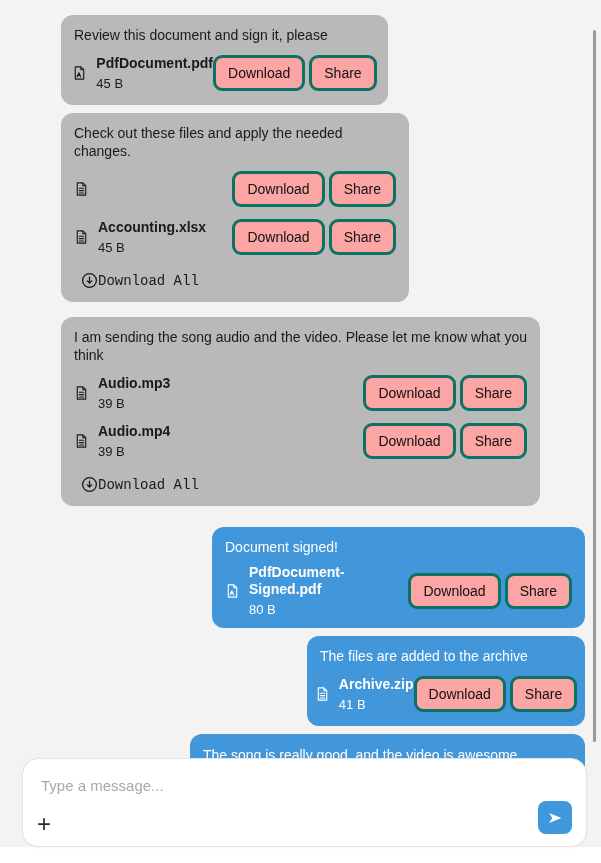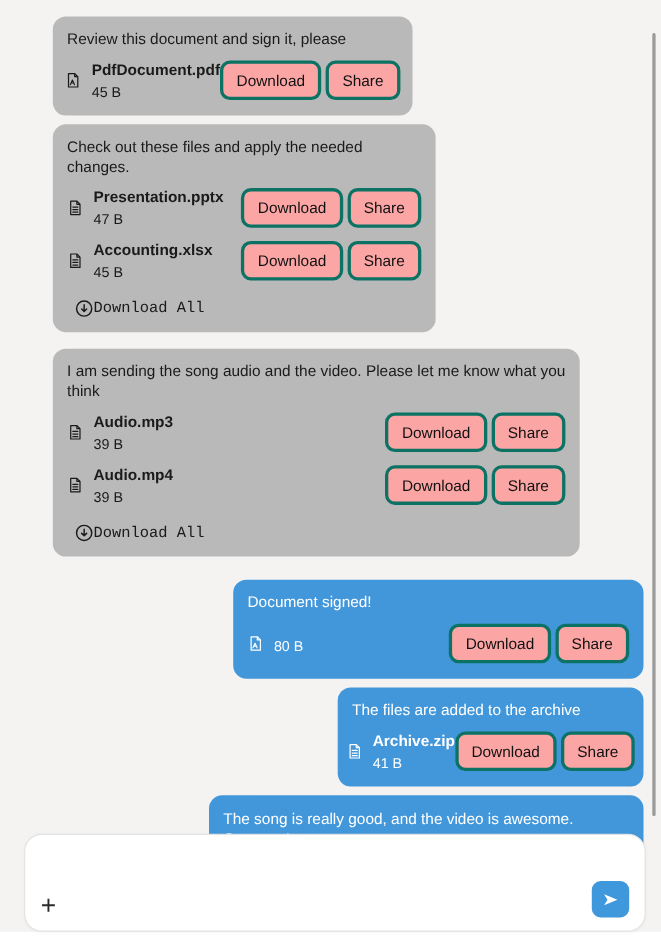--- a/index.html
+++ b/index.html
@@ -5,21 +5,21 @@
   * { margin:0; padding:0; box-sizing:border-box; }
   html,body { width:601px; height:863px; }
   body {
     background:#f4f3f2;
     font-family:"Liberation Sans", sans-serif;
     position:relative;
     overflow:hidden;
     color:#1a1a1a;
   }
   .chat {
-    position:absolute; top:15px; left:0; right:16px;
+    position:absolute; top:15px; left:13px; right:16px;
     display:flex; flex-direction:column; gap:8px;
   }
   .msg {
     border-radius:12px;
     padding:11px 13px;
     font-size:14px;
     line-height:18px;
   }
   .msg.left  { background:#b9b9b9; color:#1a1a1a; align-self:flex-start; margin-left:48px; }
   .msg.right { background:#4297db; color:#ffffff; align-self:flex-end; }
@@ -140,24 +140,20 @@
   </div>
 
   <div class="msg left b2">
     <div class="msg-text">Check out these files and apply the needed changes.</div>
     <div class="file-row">
       <span class="file-icon">
         <svg width="15" height="16" viewBox="0 0 16 16">
             <use href="#icon-doc"></use>
           </svg>
       </span>
-      <div class="file-meta">
-        <div class="file-name">Presentation.pptx</div>
-        <div class="file-size">47 B</div>
-      </div>
       <div class="btn-group">
         <button class="btn">Download</button>
         <button class="btn">Share</button>
       </div>
     </div>
     <div class="file-row">
       <span class="file-icon">
         <svg width="15" height="16" viewBox="0 0 16 16">
             <use href="#icon-doc"></use>
           </svg>
@@ -225,20 +221,21 @@
 
   <div class="msg right b4">
     <div class="msg-text">Document signed!</div>
     <div class="file-row">
       <span class="file-icon">
         <svg width="15" height="16" viewBox="0 0 16 16">
             <use href="#icon-pdf"></use>
           </svg>
       </span>
       <div class="file-meta">
+        <div class="file-name">PdfDocument-Signed.pdf</div>
         <div class="file-size">80 B</div>
       </div>
       <div class="btn-group">
         <button class="btn">Download</button>
         <button class="btn">Share</button>
       </div>
     </div>
   </div>
 
   <div class="msg right b5">
@@ -264,20 +261,21 @@
     <div class="msg-text">The song is really good, and the video is awesome. Congrats!</div>
   </div>
 
 </div>
 
 <div class="scrollbar-thumb"></div>
 
 <div class="composer-strip"></div>
 
 <div class="composer">
+  <textarea placeholder="Type a message..." style=""></textarea>
   <button class="attach-btn">
     <span>+</span>
   </button>
   <button class="send-btn">
     <span style="display:flex;">
       <svg width="18" height="18" viewBox="0 0 20 20">
         <path d="M3.5 4.5 L17 10 L3.5 15.5 L7 10 Z" fill="#ffffff"></path>
       </svg>
     </span>
   </button>

